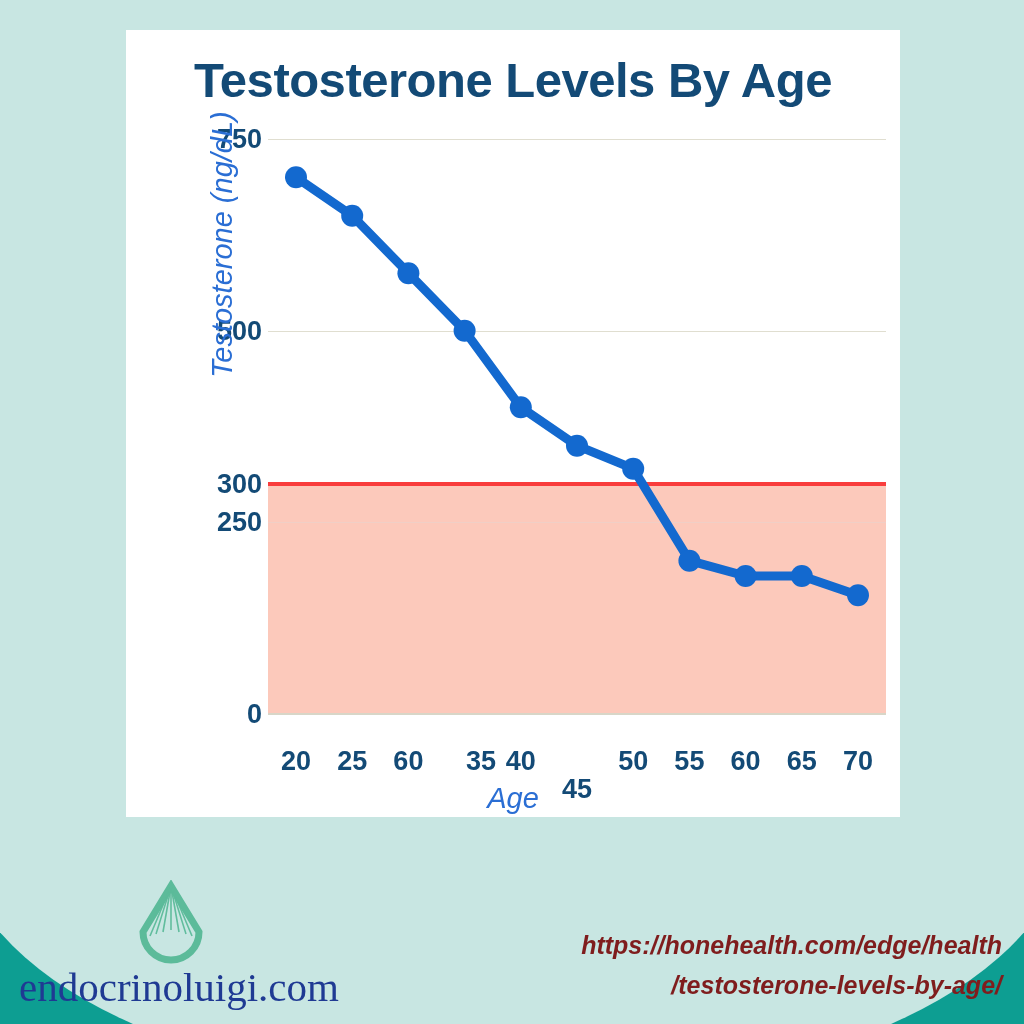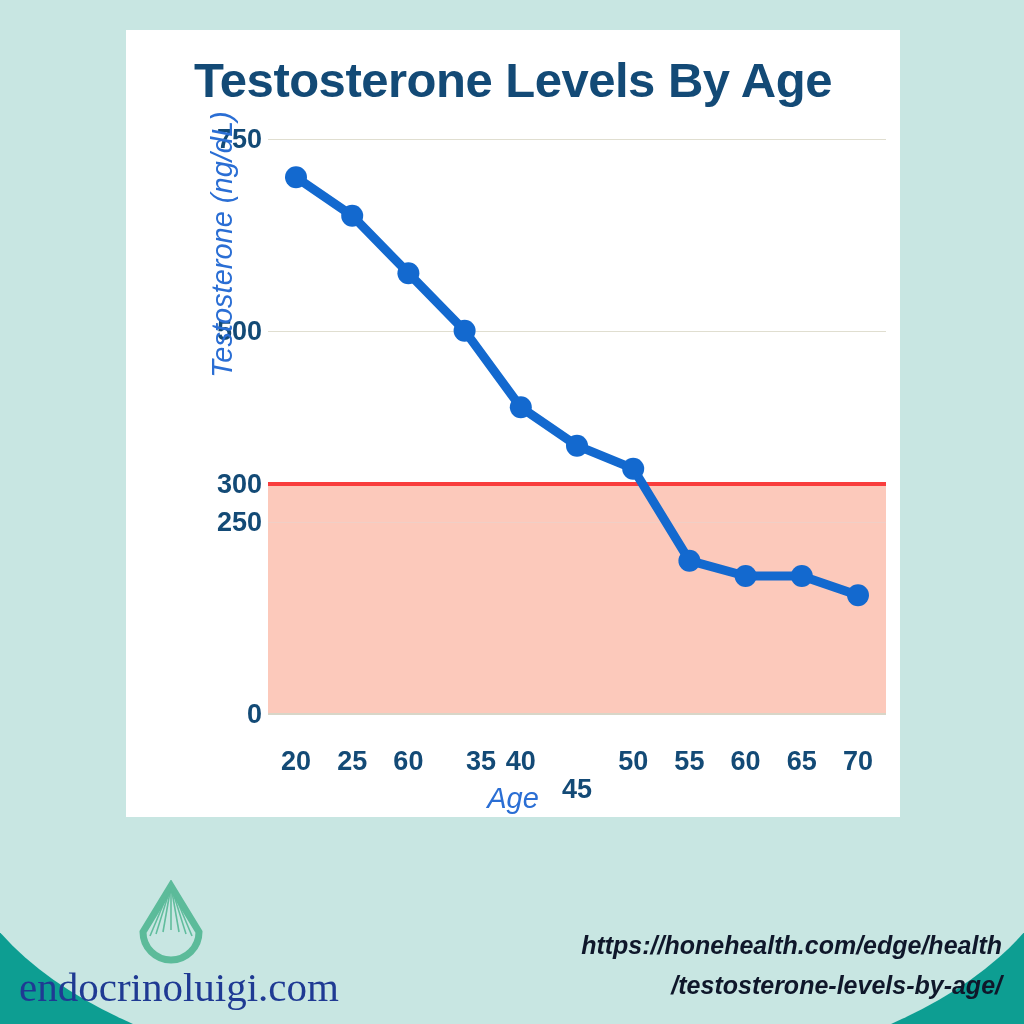--- a/index.html
+++ b/index.html
@@ -55,21 +55,21 @@
   #source-url {
     position: absolute;
     right: 22px; top: 925px;
     z-index: 3;
     text-align: right;
     font-family: "Liberation Sans", sans-serif;
     font-style: italic;
     font-weight: bold;
     font-size: 25px;
     line-height: 40px;
-    color: #0f172a;
+    color: #7f1d1d;
     white-space: nowrap;
   }
 
   
   #chart-card {
     position: absolute;
     left: 126px; top: 30px;
     width: 774px; height: 787px;
     background: #ffffff;
     z-index: 2;

